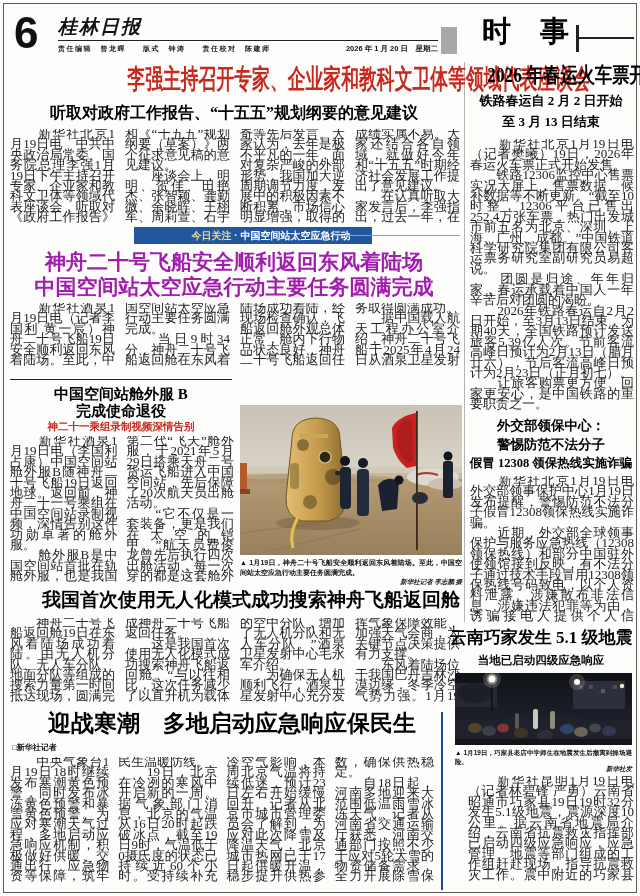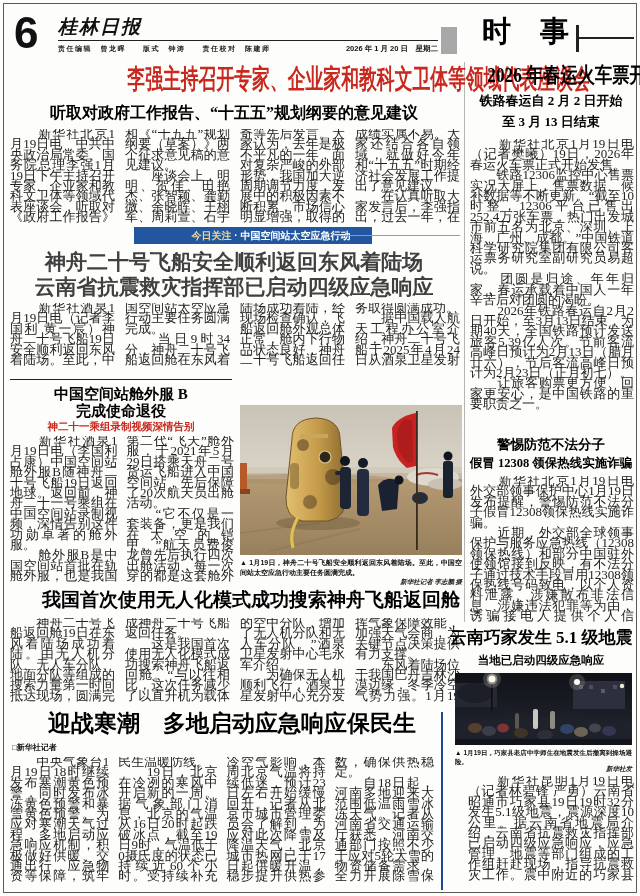--- a/index.html
+++ b/index.html
@@ -14,21 +14,21 @@
   .pagenum{font:900 44px/1 "Liberation Sans",sans-serif;color:#111;}
   .logo{font:700 19px/1 "Liberation Serif",serif;font-style:italic;letter-spacing:2px;color:#111;}
   .editors{font:700 7px/1 "Liberation Sans",sans-serif;letter-spacing:1.5px;color:#222;}
   .date{font:700 7.5px/1 "Liberation Sans",sans-serif;color:#111;}
   .section-title{font:900 29px/1 "Liberation Serif",serif;color:#000;}
   .rule{background:#222;}
   .grayblock{background:#a8a8a8;}
   
   .lead-hl{font:900 27px/1.15 "Liberation Sans",sans-serif;color:#c8281e;}
   .lead-sub{font:700 16px/1.2 "Liberation Serif",serif;color:#000;}
-  .serif-hl{font:900 21px/1.15 "Liberation Serif",serif;color:#404040;}
+  .serif-hl{font:900 21px/1.15 "Liberation Serif",serif;color:#a21caf;}
   .mid-hl{font:700 15px/1.2 "Liberation Serif",serif;color:#000;}
   .red-sub{font:700 10.5px/1.2 "Liberation Serif",serif;color:#c8281e;}
   .drone-hl{font:900 19px/1.2 "Liberation Serif",serif;color:#000;}
   .cw-hl{font:900 23px/1.2 "Liberation Serif",serif;color:#000;}
   .side-hl{font:900 21px/1.2 "Liberation Serif",serif;color:#000;}
   .side-sub{font:700 13px/1.3 "Liberation Serif",serif;color:#000;}
   .hot-hl{font:700 13.5px/1.35 "Liberation Serif",serif;color:#000;}
   .hot-hl3{font:700 12.5px/1.35 "Liberation Serif",serif;color:#000;}
   .qk-hl{font:900 17px/1.2 "Liberation Serif",serif;color:#000;}
   .qk-sub{font:700 11.5px/1.3 "Liberation Serif",serif;color:#000;}
@@ -73,21 +73,21 @@
 　　李强强调，要以高质量发展的确定性应对发展环境的不确定性，突出高质量发展的目标引领，强化创新驱动，深化改革开放，把发展的战略基点放在扩大内需上，切实保障和改善民生，持续增进民生福祉。
 　　李强希望大家发挥各自优势，展现更大作为，为推动高质量发展作出更多贡献。吴政隆参加座谈会。
 　　《政府工作报告》和《“十五五”规划纲要（草案）》两个征求意见稿已向各地区、各部门同步征求意见。</div>
 
   <div class="abs banner" style="left:134px;top:227px;width:202px;height:17px;">
     <span class="kicker">今日关注</span><span> · 中国空间站太空应急行动</span>
   </div>
   <div class="abs" style="left:336px;top:235px;width:124px;height:1px;background:#9a9a96;"></div>
 
   <div class="abs center serif-hl" style="left:8px;top:250px;width:452px;">神舟二十号飞船安全顺利返回东风着陆场</div>
-  <div class="abs center serif-hl" style="left:8px;top:275px;width:452px;">云南省抗震救灾指挥部已启动四级应急响应</div>
+  <div class="abs center serif-hl" style="left:8px;top:275px;width:452px;">中国空间站太空应急行动主要任务圆满完成</div>
   <div class="abs cols c4" style="left:10px;top:303px;width:450px;height:70px;">　　新华社酒泉1月19日电（记者李国利 黄一宸）神舟二十号飞船19日安全顺利返回东风着陆场。至此，中国空间站太空应急行动主要任务圆满完成。
 　　当日9时34分，神舟二十号飞船返回舱在东风着陆场成功着陆，经现场检查确认，飞船返回舱外观总体正常，舱内下行物品状态良好，神舟二十号飞船返回任务取得圆满成功。
 　　据中国载人航天工程办公室介绍，神舟二十号飞船于2025年4月24日从酒泉卫星发射中心发射升空并与空间站成功对接，11月初因疑似遭空间微小碎片撞击推迟返回，并留轨开展相关试验。2026年1月19日0时23分，飞船撤离空间站，以无人状态返回，飞船在轨时间达到270天，验证了飞船在轨停靠9个月的能力。
 　　为降低神舟二十号飞船返回风险，2025年12月9日，神舟二十一号航天员乘组利用出舱活动机会，在舱外使用高清相机对神舟二十号飞船返回舱舷窗进行了近距离拍摄，进一步确认了返回舱舷窗裂纹的状态。此外，前期结合神舟二十二号飞船应急发射，加装研制并上行了舷窗裂纹处置装置，由航天员在舱内进行安装，有效提高了飞船在返回过程中的应对热和密封能力。
 　　据介绍，发现神舟二十号飞船舷窗疑似遭受撞击后，任务总指挥部迅速组织开展仿真分析、试验验证等工作，果断决策调整任务计划，启动应急预案。2025年11月14日，神舟二十号航天员乘组搭乘神舟二十一号飞船安全返回。11月25日，实施神舟二十二号飞船应急发射，中国载人航天史上首次应急发射取得圆满成功。
 　　目前，接替承担后续飞行任务的神舟二十三号飞船已运抵酒泉卫星发射中心，长征二号F遥二十三运载火箭也整装待发。</div>
 
   <div class="abs rule" style="left:10px;top:379px;width:222px;height:1px;"></div>
   <div class="abs center mid-hl" style="left:8px;top:385px;width:226px;">中国空间站舱外服 B</div>
   <div class="abs center mid-hl" style="left:8px;top:402px;width:226px;">完成使命退役</div>
@@ -178,20 +178,21 @@
   </div>
   <div class="abs center side-sub" style="left:468px;top:93px;width:166px;">铁路春运自 2 月 2 日开始</div>
   <div class="abs center side-sub" style="left:468px;top:114px;width:166px;">至 3 月 13 日结束</div>
   <div class="abs cols c1" style="left:470px;top:139px;width:164px;height:274px;">　　新华社北京1月19日电（记者樊曦）19日，2026年春运火车票正式开始发售。
 　　铁路12306监控中心售票实况大屏上，售票数据、候补数据等不断更新。“截至10时整，12306平台已售出252.4万张车票，热门出发城市前五名为北京、深圳、上海、广州、成都。”中国铁道科学研究院集团有限公司客运票务研究室副研究员易超说。
 　　团圆是归途、年年归家，春运承载着中国人一年辛苦后对团圆的渴盼。
 　　2026年铁路春运自2月2日开始，至3月13日结束，为期40天，全国铁路预计发送旅客5.39亿人次。节前客流高峰日预计为2月13日（腊月廿六），节后客流高峰日预计为2月23日（正月初七）。
 　　让旅客购票更方便、回家更安心，是中国铁路的重要职责之一。
 　　为进一步优化售票服务，铁路部门提前对铁路12306售票系统资源进行扩容，优化系统资源配置，扩展网络带宽，加强系统监控和运维，扩充查询与核验能力，加强安全风险防控，全力保障售票系统安全稳定运行。</div>
 
+  <div class="abs center hot-hl" style="left:468px;top:417px;width:166px;">外交部领保中心：</div>
   <div class="abs center hot-hl" style="left:468px;top:436px;width:166px;">警惕防范不法分子</div>
   <div class="abs center hot-hl3" style="left:468px;top:455px;width:166px;">假冒 12308 领保热线实施诈骗</div>
   <div class="abs cols c1" style="left:470px;top:476px;width:164px;height:148px;">　　新华社北京1月19日电　外交部领事保护中心1月19日发布提醒，警惕防范不法分子假冒12308领保热线实施诈骗。
 　　近期，外交部全球领事保护与服务应急热线（12308领保热线）和部分中国驻外使领馆接到反映，有不法分子通过技术手段冒用12308领保热线号码致电，以个人资料泄露、涉嫌散布非法信息、涉嫌违法犯罪等为由，诱骗接电人提供个人信息、“接受调查”、缴纳“保释金”等实施诈骗。
 　　外交部领事保护中心郑重提醒，12308领保热线主要职能是记录来电人涉领事保护方面的求助事项，提供应急咨询与指导，必要时协调驻外使领馆跟进处理等。热线不会主动拨打公民电话，通知其有个人事项或违法犯罪情况待处理；不会在通话中要求来电人向指定账户转账汇款。
 　　领保中心提示，如遇疑似假冒12308领保热线来电，建议立即挂断。如需核实确认，可主动拨打热线电话，或通过“中国领事”官方App、微信等平台小程序中“12308”功能键咨询。如不慎受骗，请第一时间向所在地警方报案。
 　　外交部全球领事保护与服务应急热线（24小时）：+86-10-12308；+86-10-65612308。</div>
 
   <div class="abs" style="left:441px;top:712px;width:2px;height:178px;background:#1c4a8e;"></div>
   <div class="abs center qk-hl" style="left:448px;top:628px;width:186px;">云南巧家发生 5.1 级地震</div>

